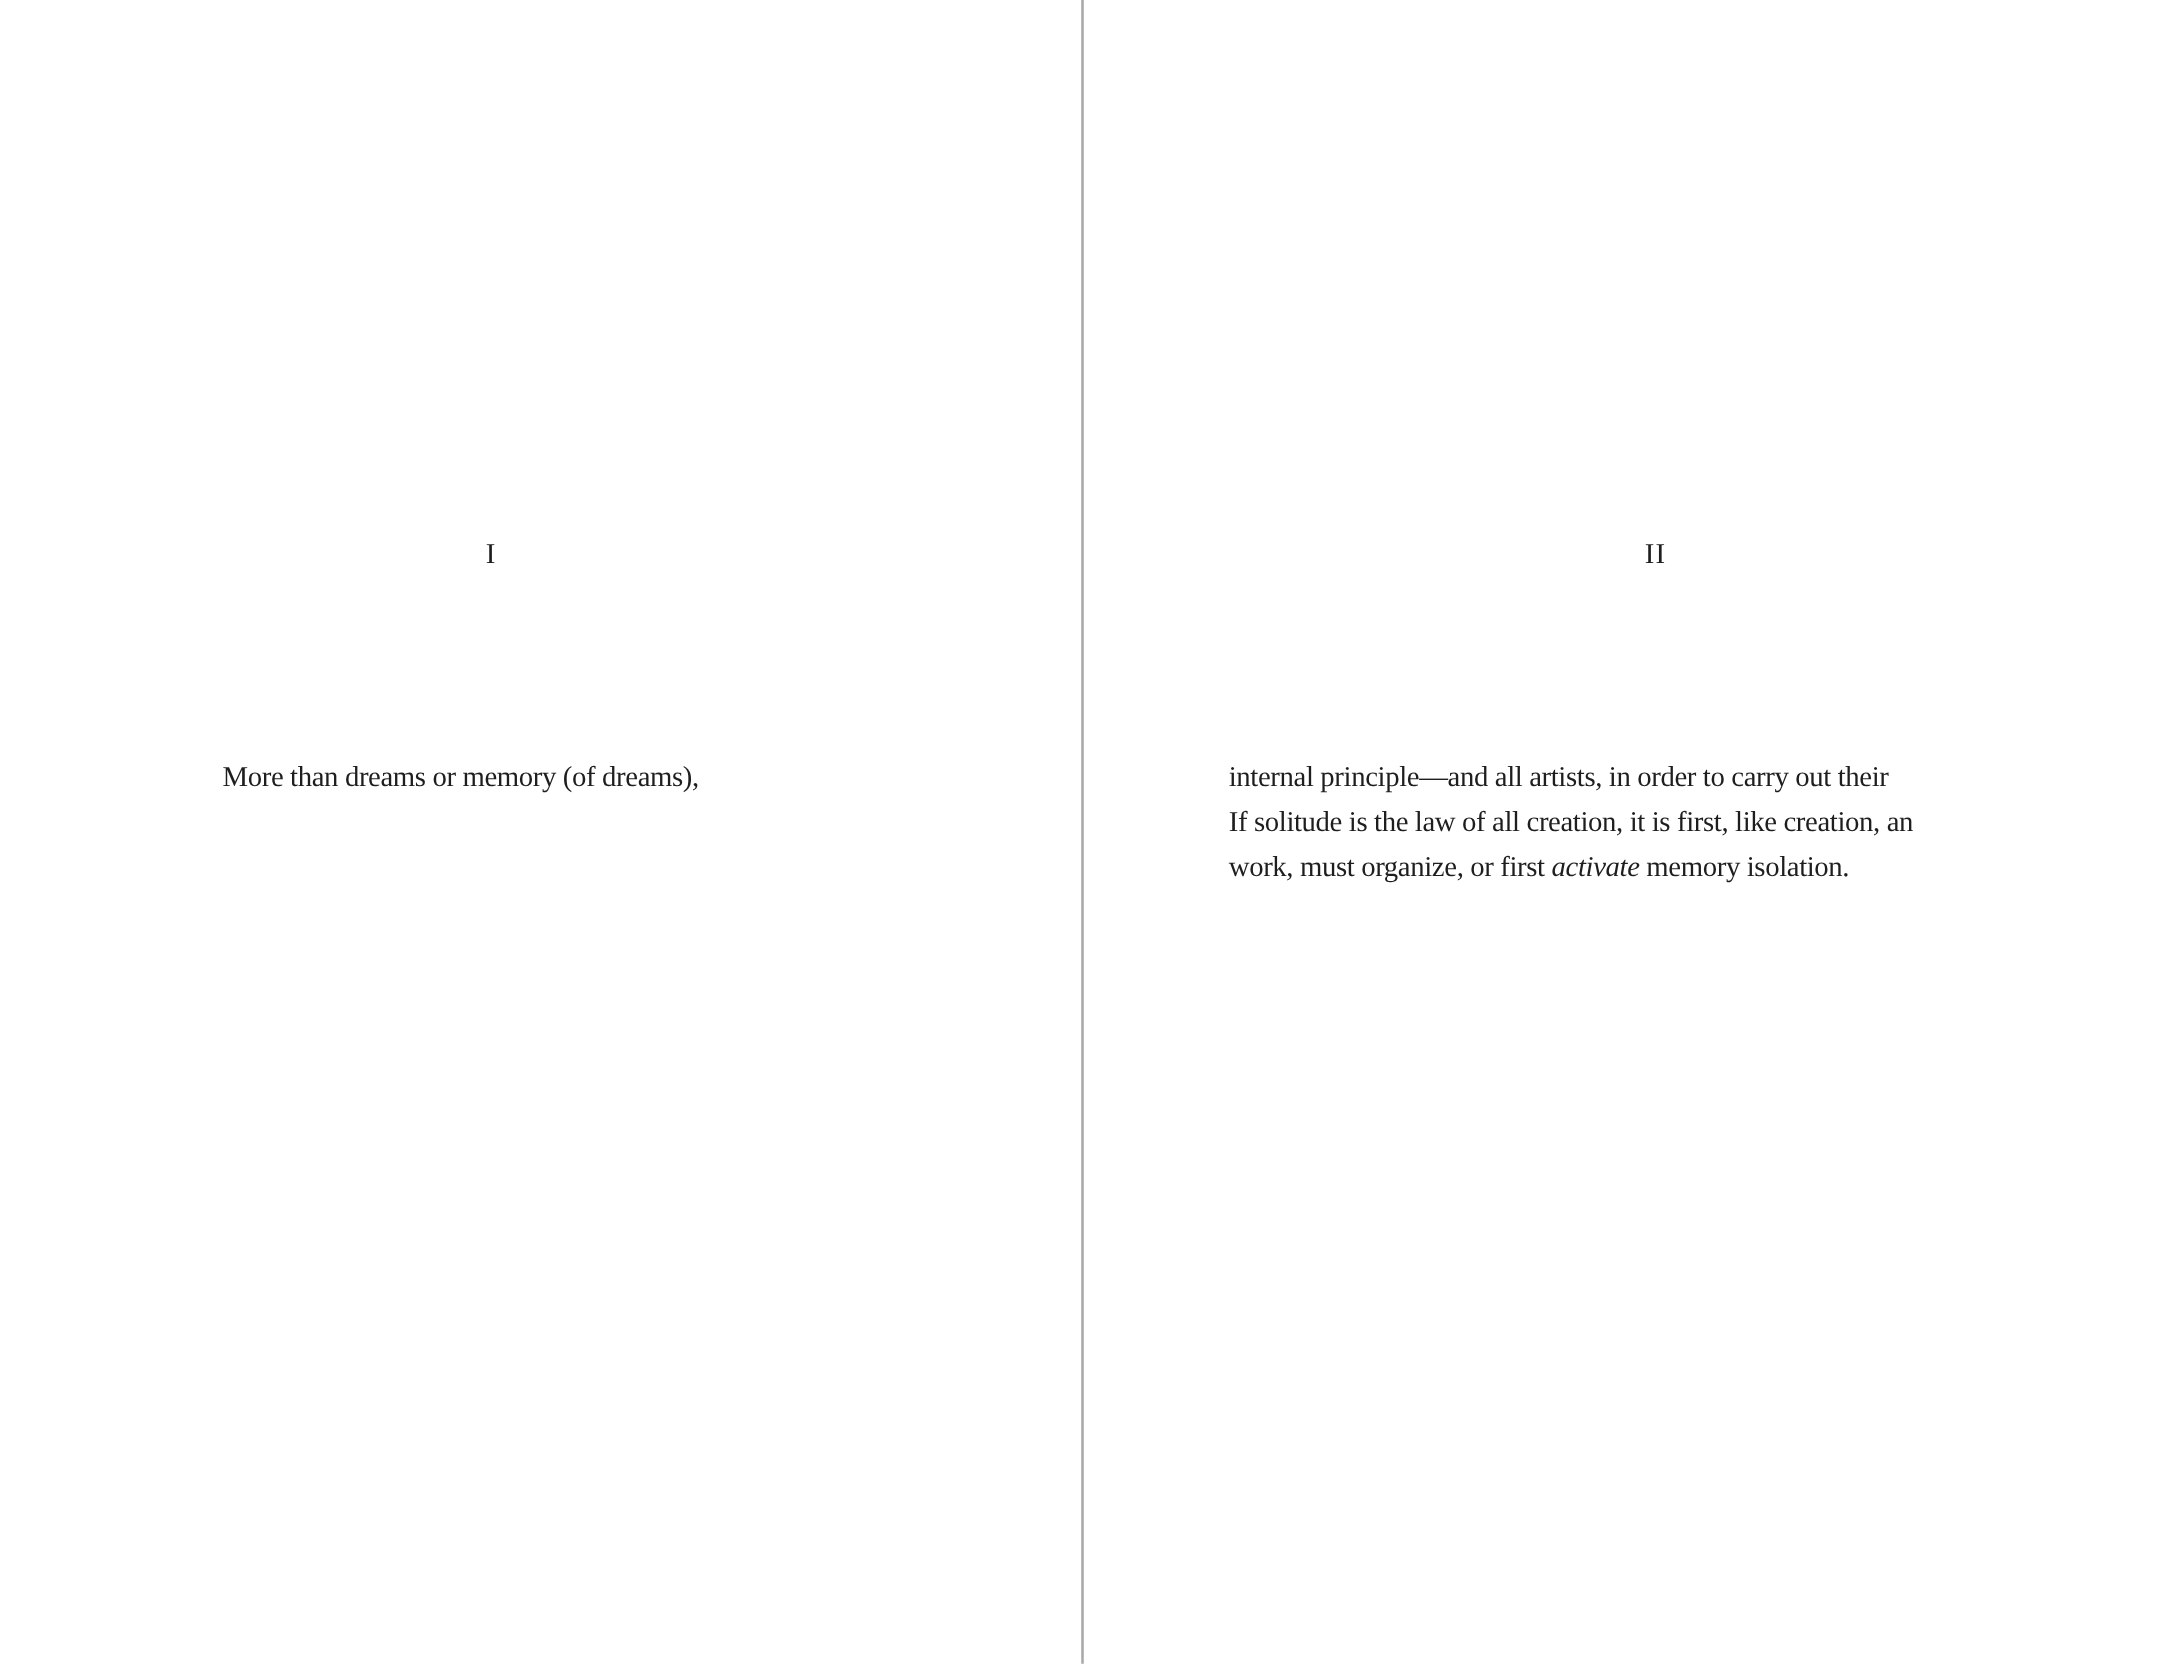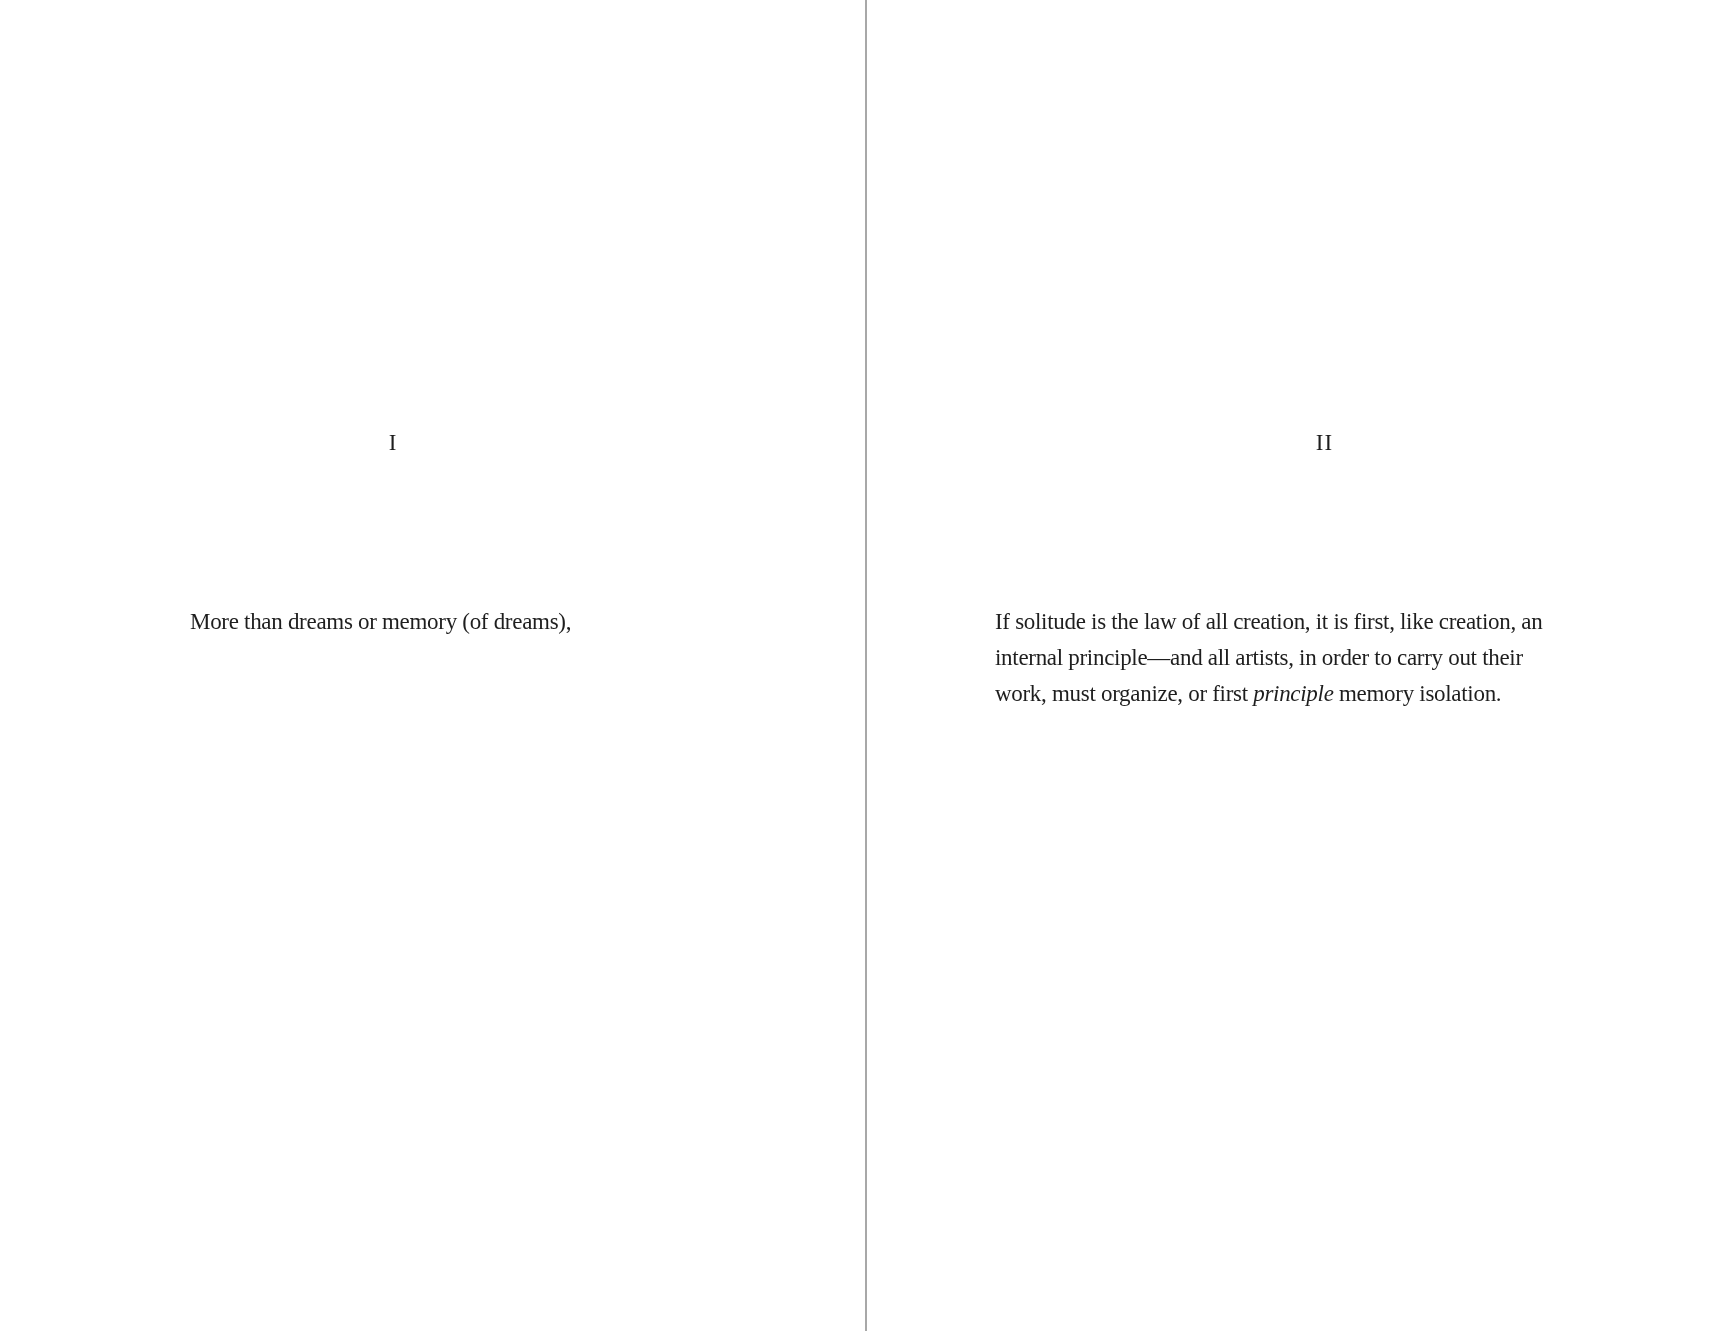--- a/index.html
+++ b/index.html
@@ -43,21 +43,21 @@
     width: 100%;
     text-align: center;
     font-size: 23px;
     line-height: 36px;
     letter-spacing: 1px;
     white-space: nowrap;
   }
   .text-block {
     position: absolute;
     top: 604px;
-    left: 12px;
+    left: 0;
     width: 100%;
   }
   .line {
     font-size: 23px;
     line-height: 36px;
     letter-spacing: -0.3px;
     white-space: nowrap;
   }
   .line em {
     font-style: italic;
@@ -73,21 +73,21 @@
   <section class="column left">
     <div class="section-heading">I</div>
     <div class="text-block">
       <div class="line">More than dreams or memory (of dreams),</div>
     </div>
   </section>
 
   <section class="column right">
     <div class="section-heading">II</div>
     <div class="text-block">
+      <div class="line">internal principle—and all artists, in order to carry out their</div>
       <div class="line">If solitude is the law of all creation, it is first, like creation, an</div>
-      <div class="line">internal principle—and all artists, in order to carry out their</div>
       <div class="line">
-        <span>work, must organize, or first </span><em>principle</em><span> memory isolation.</span>
+        <span>work, must organize, or first </span><em>activate</em><span> memory isolation.</span>
       </div>
     </div>
   </section>
 
 </div>
 
 </body></html>

